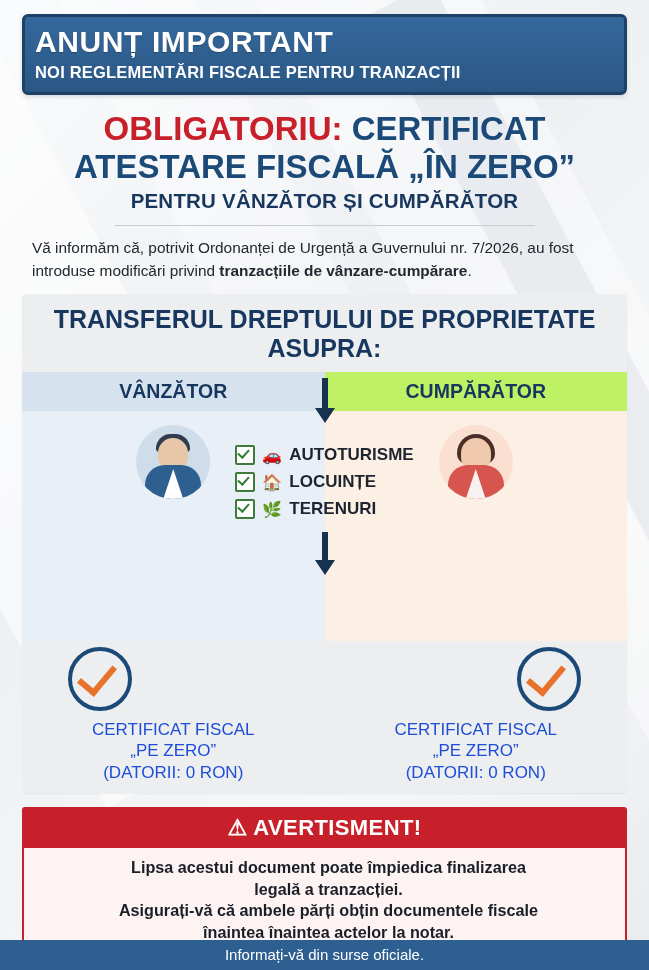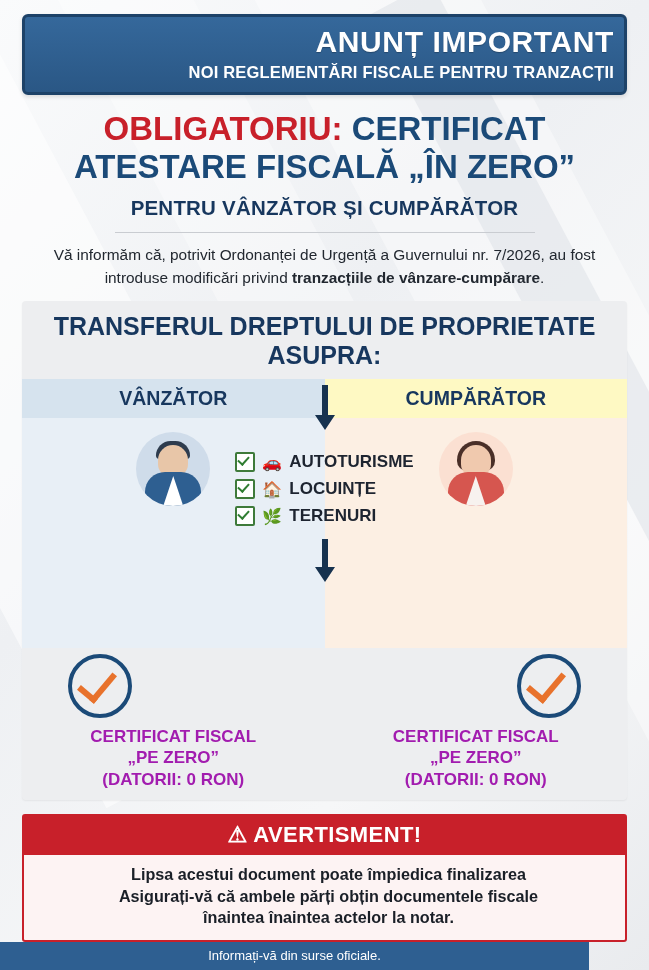--- a/index.html
+++ b/index.html
@@ -38,21 +38,21 @@
     z-index: 2;
     padding: 14px 22px 0 22px;
   }
 
   
   .banner {
     background: #2e5f91;
     background: linear-gradient(180deg,#35689b 0%,#2a5785 100%);
     border: 3px solid #1d4268;
     border-radius: 6px;
-    text-align: right;
+    text-align: left;
     padding: 9px 10px 10px 10px;
     box-shadow: 0 2px 4px rgba(0,0,0,0.12);
   }
   .banner-title {
     color: #ffffff;
     font-size: 30px;
     font-weight: bold;
     letter-spacing: 0.6px;
     line-height: 1.05;
     text-shadow: 0 1px 1px rgba(0,0,0,0.25);
@@ -67,31 +67,30 @@
 
   
   .headline {
     text-align: center;
     margin-top: 16px;
     line-height: 1.12;
   }
   .headline .l1 { font-size: 33px; font-weight: bold; color: #1b4a78; }
   .headline .l1 .red { color: #c8202a; margin-top: 29px; }
   .headline .l2 { font-size: 33px; font-weight: bold; color: #1b4a78; margin-top: 2px;}
-  .headline .l3 { font-size: 20.5px; font-weight: bold; color: #17375e; margin-top: 11px; letter-spacing: 0.2px;}
+  .headline .l3 { font-size: 20.5px; font-weight: bold; color: #17375e; margin-top: 4px; letter-spacing: 0.2px;}
 
   .rule {
     width: 420px;
     height: 1px;
     background: #c9ccd1;
     margin: 12px auto 0 auto;
   }
 
   .intro {
-    text-align: center;
     font-size: 15.4px;
     color: #222830;
     line-height: 1.45;
     margin-top: 11px;
     padding: 0 10px;
   }
   .intro b { font-weight: bold; }
 
   
   .panel {
@@ -117,21 +116,21 @@
     position: relative;
   }
   .col-head {
     text-align: center;
     font-size: 19.5px;
     font-weight: bold;
     color: #17375e;
     padding: 8px 4px 8px 4px;
   }
   .col-left .col-head { background: #d6e3ee; }
-  .col-right .col-head { background: #fef9c3; }
+  .col-right .col-head { background: #bef264; }
   .col-left .col-body { background: #e8eff6; min-height: 230px; }
   .col-right .col-body { background: #fcefe3; min-height: 230px; }
 
   .avatar-wrap {
     display: flex;
     justify-content: center;
     padding-top: 14px;
   }
   .avatar {
     width: 74px; height: 74px;
@@ -242,22 +241,22 @@
     transform: rotate(40deg);
   }
   .cert-row {
     display: flex;
     margin-top: 8px;
   }
   .cert {
     width: 50%;
     text-align: center;
     font-size: 17px;
-    font-weight: bold;
-    color: #a21caf;
+    font-weight: normal;
+    color: #1d4ed8;
     line-height: 1.25;
   }
 
   
   .warn {
     margin-top: 14px;
     border: 2px solid #c8202a;
     border-radius: 3px;
     background: #fdf3f3;
   }
@@ -302,25 +301,25 @@
     letter-spacing: 0.5px;
     border-top: 1px solid #7b838d;
     border-bottom: 1px solid #7b838d;
     padding: 1px 6px;
     margin-top: 2px;
     line-height: 1.25;
   }
   .footbar {
     position: absolute;
     left: 0; bottom: 0;
-    width: 589px;
+    width: 649px;
     background: #2e5f91;
     color: #ffffff;
     text-align: center;
-    font-size: 13px;
+    font-size: 15px;
     padding: 6px 0 7px 0;
     z-index: 4;
   }
 </style>
 </head>
 <body>
 
 <div class="page">
   <div class="bg-streak s1"></div>
   <div class="bg-streak s2"></div>
@@ -428,20 +427,21 @@
       </div>
     </div>
 
     <div class="warn">
       <div class="warn-head">
         <span>⚠</span>
         <span>AVERTISMENT!</span>
       </div>
       <div class="warn-body">
         <div>Lipsa acestui document poate împiedica finalizarea</div>
+        <div>legală a tranzacției.</div>
         <div>Asigurați-vă că ambele părți obțin documentele fiscale</div>
         <div>înaintea înaintea actelor la notar.</div>
       </div>
     </div>
 
     <div class="footer">
       <div class="seal">
         <div class="seal-bars">▮▮</div>
         <div class="seal-text">
           <div>MONITORUL OFICIAL</div>

